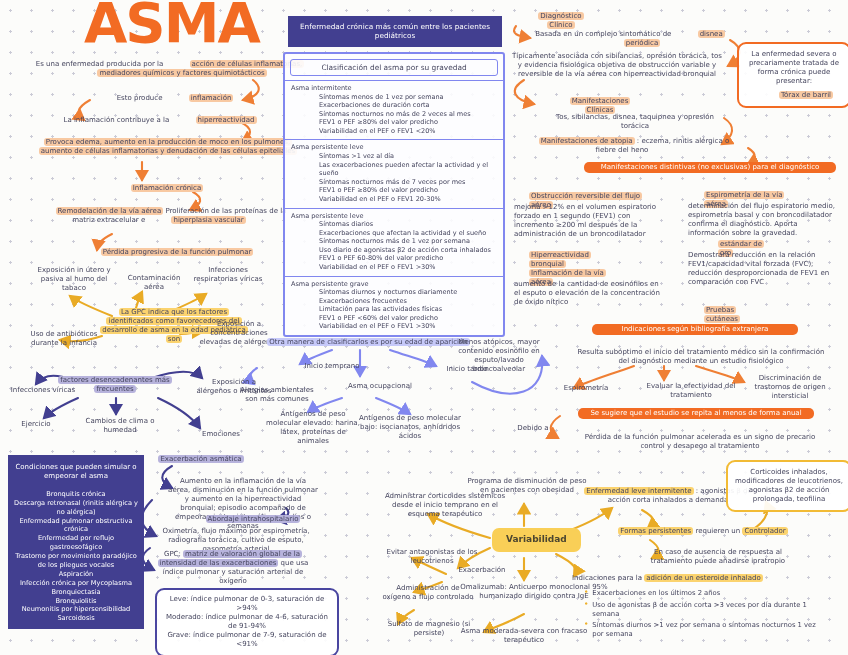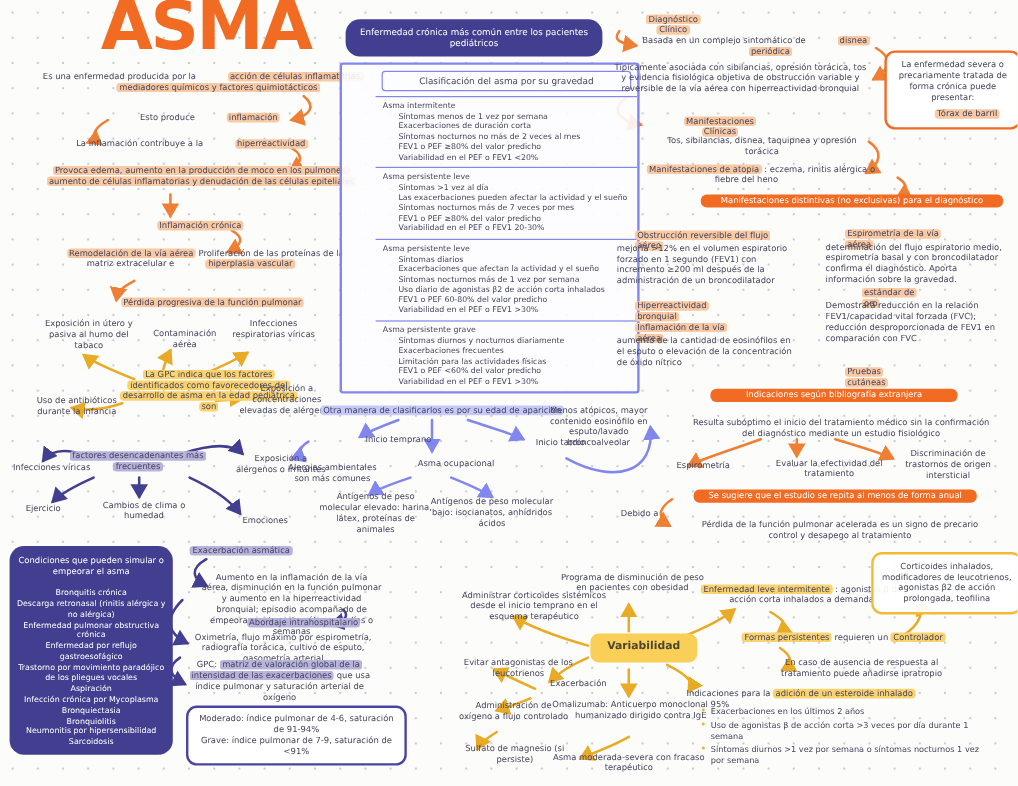--- a/index.html
+++ b/index.html
@@ -10,29 +10,29 @@
     font-family:"DejaVu Sans",sans-serif;color:#45455e;}
   .asma-title{position:absolute;left:84px;top:-10px;font-size:56px;font-weight:800;
     color:#f26b23;letter-spacing:-2px;}
   .node{position:absolute;font-size:7px;line-height:1.3;text-align:center;}
   .la{text-align:left;}
   .hl-o{background:#f8c9a2;border-radius:3px;padding:0 2px;box-decoration-break:clone;margin-left:24px;-webkit-box-decoration-break:clone;}
   .hl-y{background:#fbd36e;border-radius:3px;padding:0 2px;box-decoration-break:clone;-webkit-box-decoration-break:clone;}
   .hl-p{background:#b7b3dc;border-radius:3px;padding:0 2px;box-decoration-break:clone;-webkit-box-decoration-break:clone;}
   .hl-b{background:#c6c9f9;border-radius:3px;padding:0 2px;box-decoration-break:clone;-webkit-box-decoration-break:clone;}
   .banner{background:#f26b23;color:#fff;border-radius:5px;padding:1px 8px;font-size:7px;line-height:1.25;}
-  .box-dark{background:#423f90;color:#fff;border-radius:12px;padding:6px 4px;}
+  .box-dark{background:#423f90;color:#fff;border-radius:0;padding:6px 4px;}
   .obox{border:2px solid #f26b23;border-radius:9px;background:rgba(255,255,255,.92);padding:6px 5px;}
   .ybox{border:2px solid #f2bb35;border-radius:9px;background:rgba(255,255,255,.92);padding:6px 5px;}
   .pbox{border:2px solid #4a46a0;border-radius:9px;background:rgba(255,255,255,.92);padding:5px 4px;}
   .tnode{background:#f9cf57;border-radius:7px;padding:6px 14px;font-size:9px;color:#4c4630;font-weight:bold;}
-  .cls{position:absolute;border:2px solid #8187ef;border-radius:3px;background:rgba(253,253,255,.9);padding-left:28px;}
+  .cls{position:absolute;border:2px solid #8187ef;border-radius:3px;background:rgba(253,253,255,.9);}
   .cls-title{border:1.5px solid #8187ef;border-radius:3px;margin:5px 5px 4px 5px;padding:3px 2px;text-align:center;font-size:7.4px;}
   .cls-sec{border-top:1.5px solid #8187ef;padding:3px 6px 4px 6px;font-size:6.5px;line-height:1.32;text-align:left;}
-  .cls-line{margin-left:13px;}
+  .cls-line{margin-left:28px;}
   .mim-title{font-size:7px;line-height:1.35;margin:2px 2px 8px 2px;}
   .mim-item{font-size:6.6px;line-height:1.35;}
   .bul{display:flex;gap:4px;text-align:left;margin-bottom:3px;font-size:6.8px;line-height:1.3;}
   .dot{color:#eeb12c;font-weight:bold;line-height:1;}
   svg.arrows{position:absolute;left:0;top:0;pointer-events:none;}
 </style>
 </head>
 <body>
 
 <div id="canvas">
@@ -182,20 +182,21 @@
   <div class="node" style="left:198px;top:515px;width:110px">
     <span class="hl-p">Abordaje intrahospitalario</span>
   </div>
   <div class="node" style="left:160px;top:527px;width:152px">Oximetría, flujo máximo por espirometría, radiografía torácica, cultivo de esputo, gasometría arterial</div>
   <div class="node" style="left:152px;top:550px;width:162px">
     <span>GPC:</span>
     <span class="hl-p">matriz de valoración global de la intensidad de las exacerbaciones</span>
     <span>que usa índice pulmonar y saturación arterial de oxígeno</span>
   </div>
   <div class="node pbox" style="left:155px;top:588px;width:172px">
+    <div>Leve: índice pulmonar de 0-3, saturación de &gt;94%</div>
     <div>Moderado: índice pulmonar de 4-6, saturación de 91-94%</div>
     <div>Grave: índice pulmonar de 7-9, saturación de &lt;91%</div>
   </div>
 
   <div class="node box-dark" style="left:288px;top:16px;width:206px;font-size:7.3px">Enfermedad crónica más común entre los pacientes pediátricos</div>
   <div class="cls" style="left:283px;top:52px;width:218px">
     <div class="cls-title">Clasificación del asma por su gravedad</div>
     <div class="cls-sec">
       <div>Asma intermitente</div>
       <div class="cls-line">Síntomas menos de 1 vez por semana</div>

